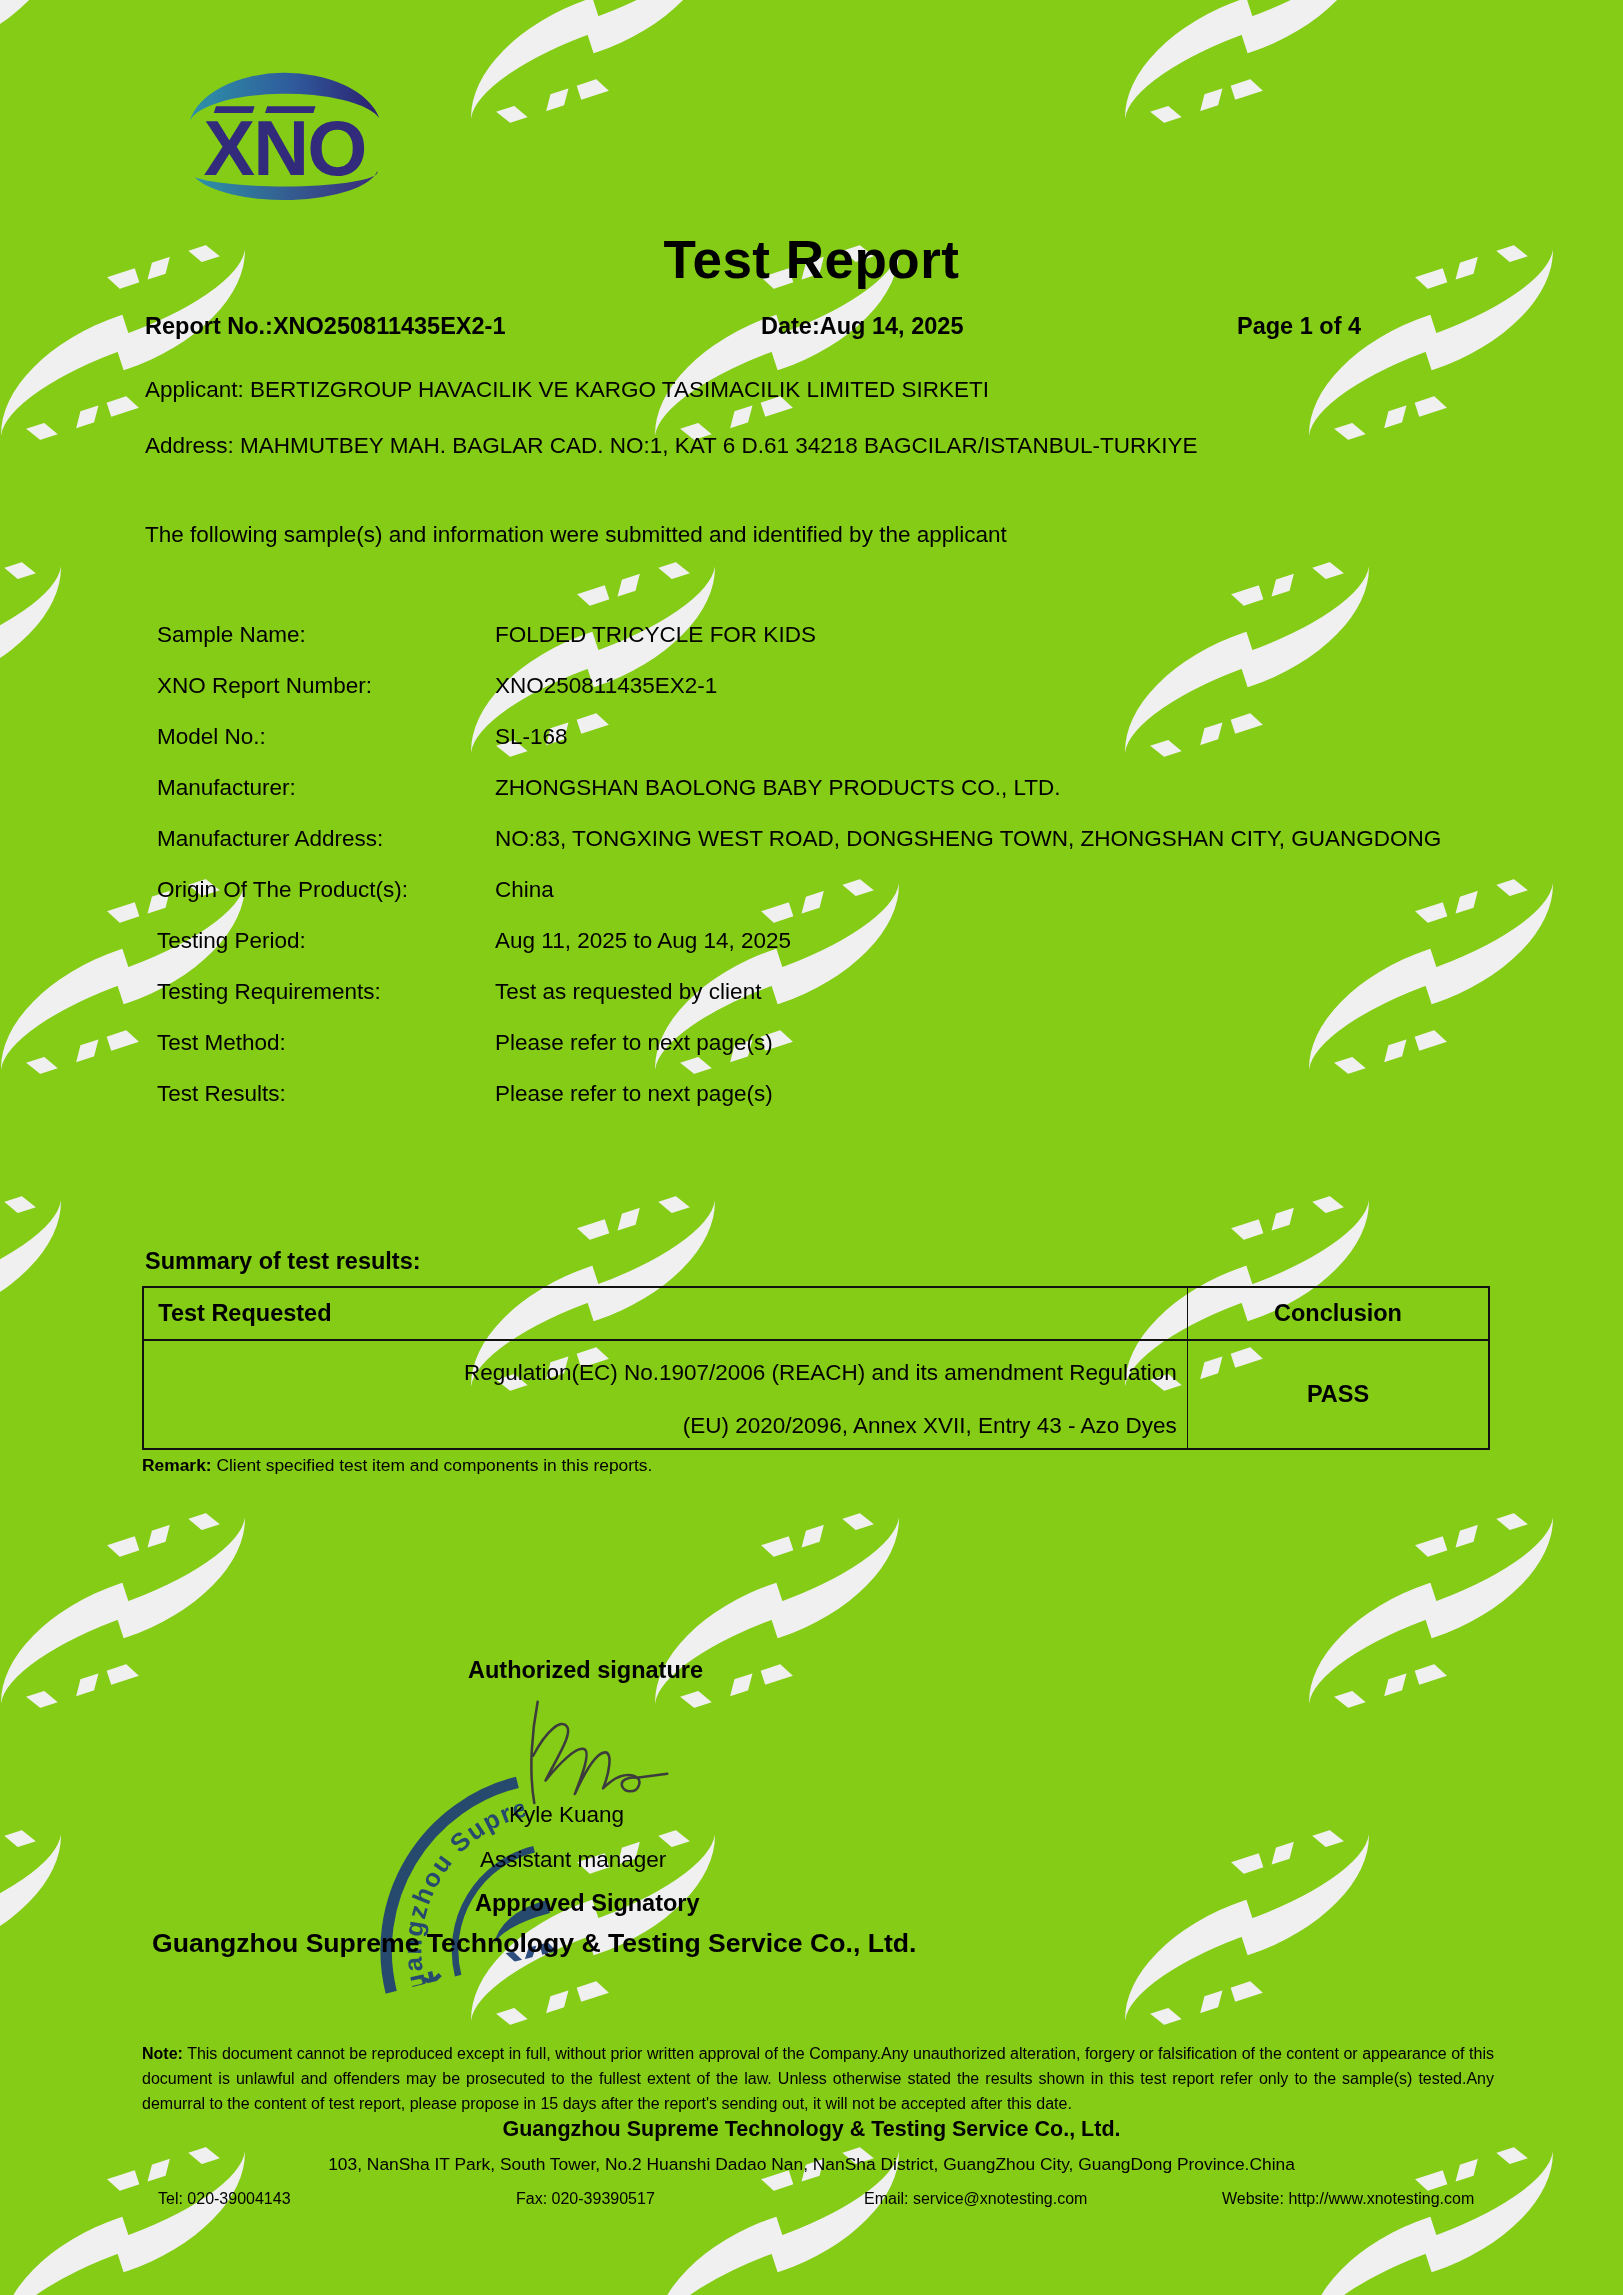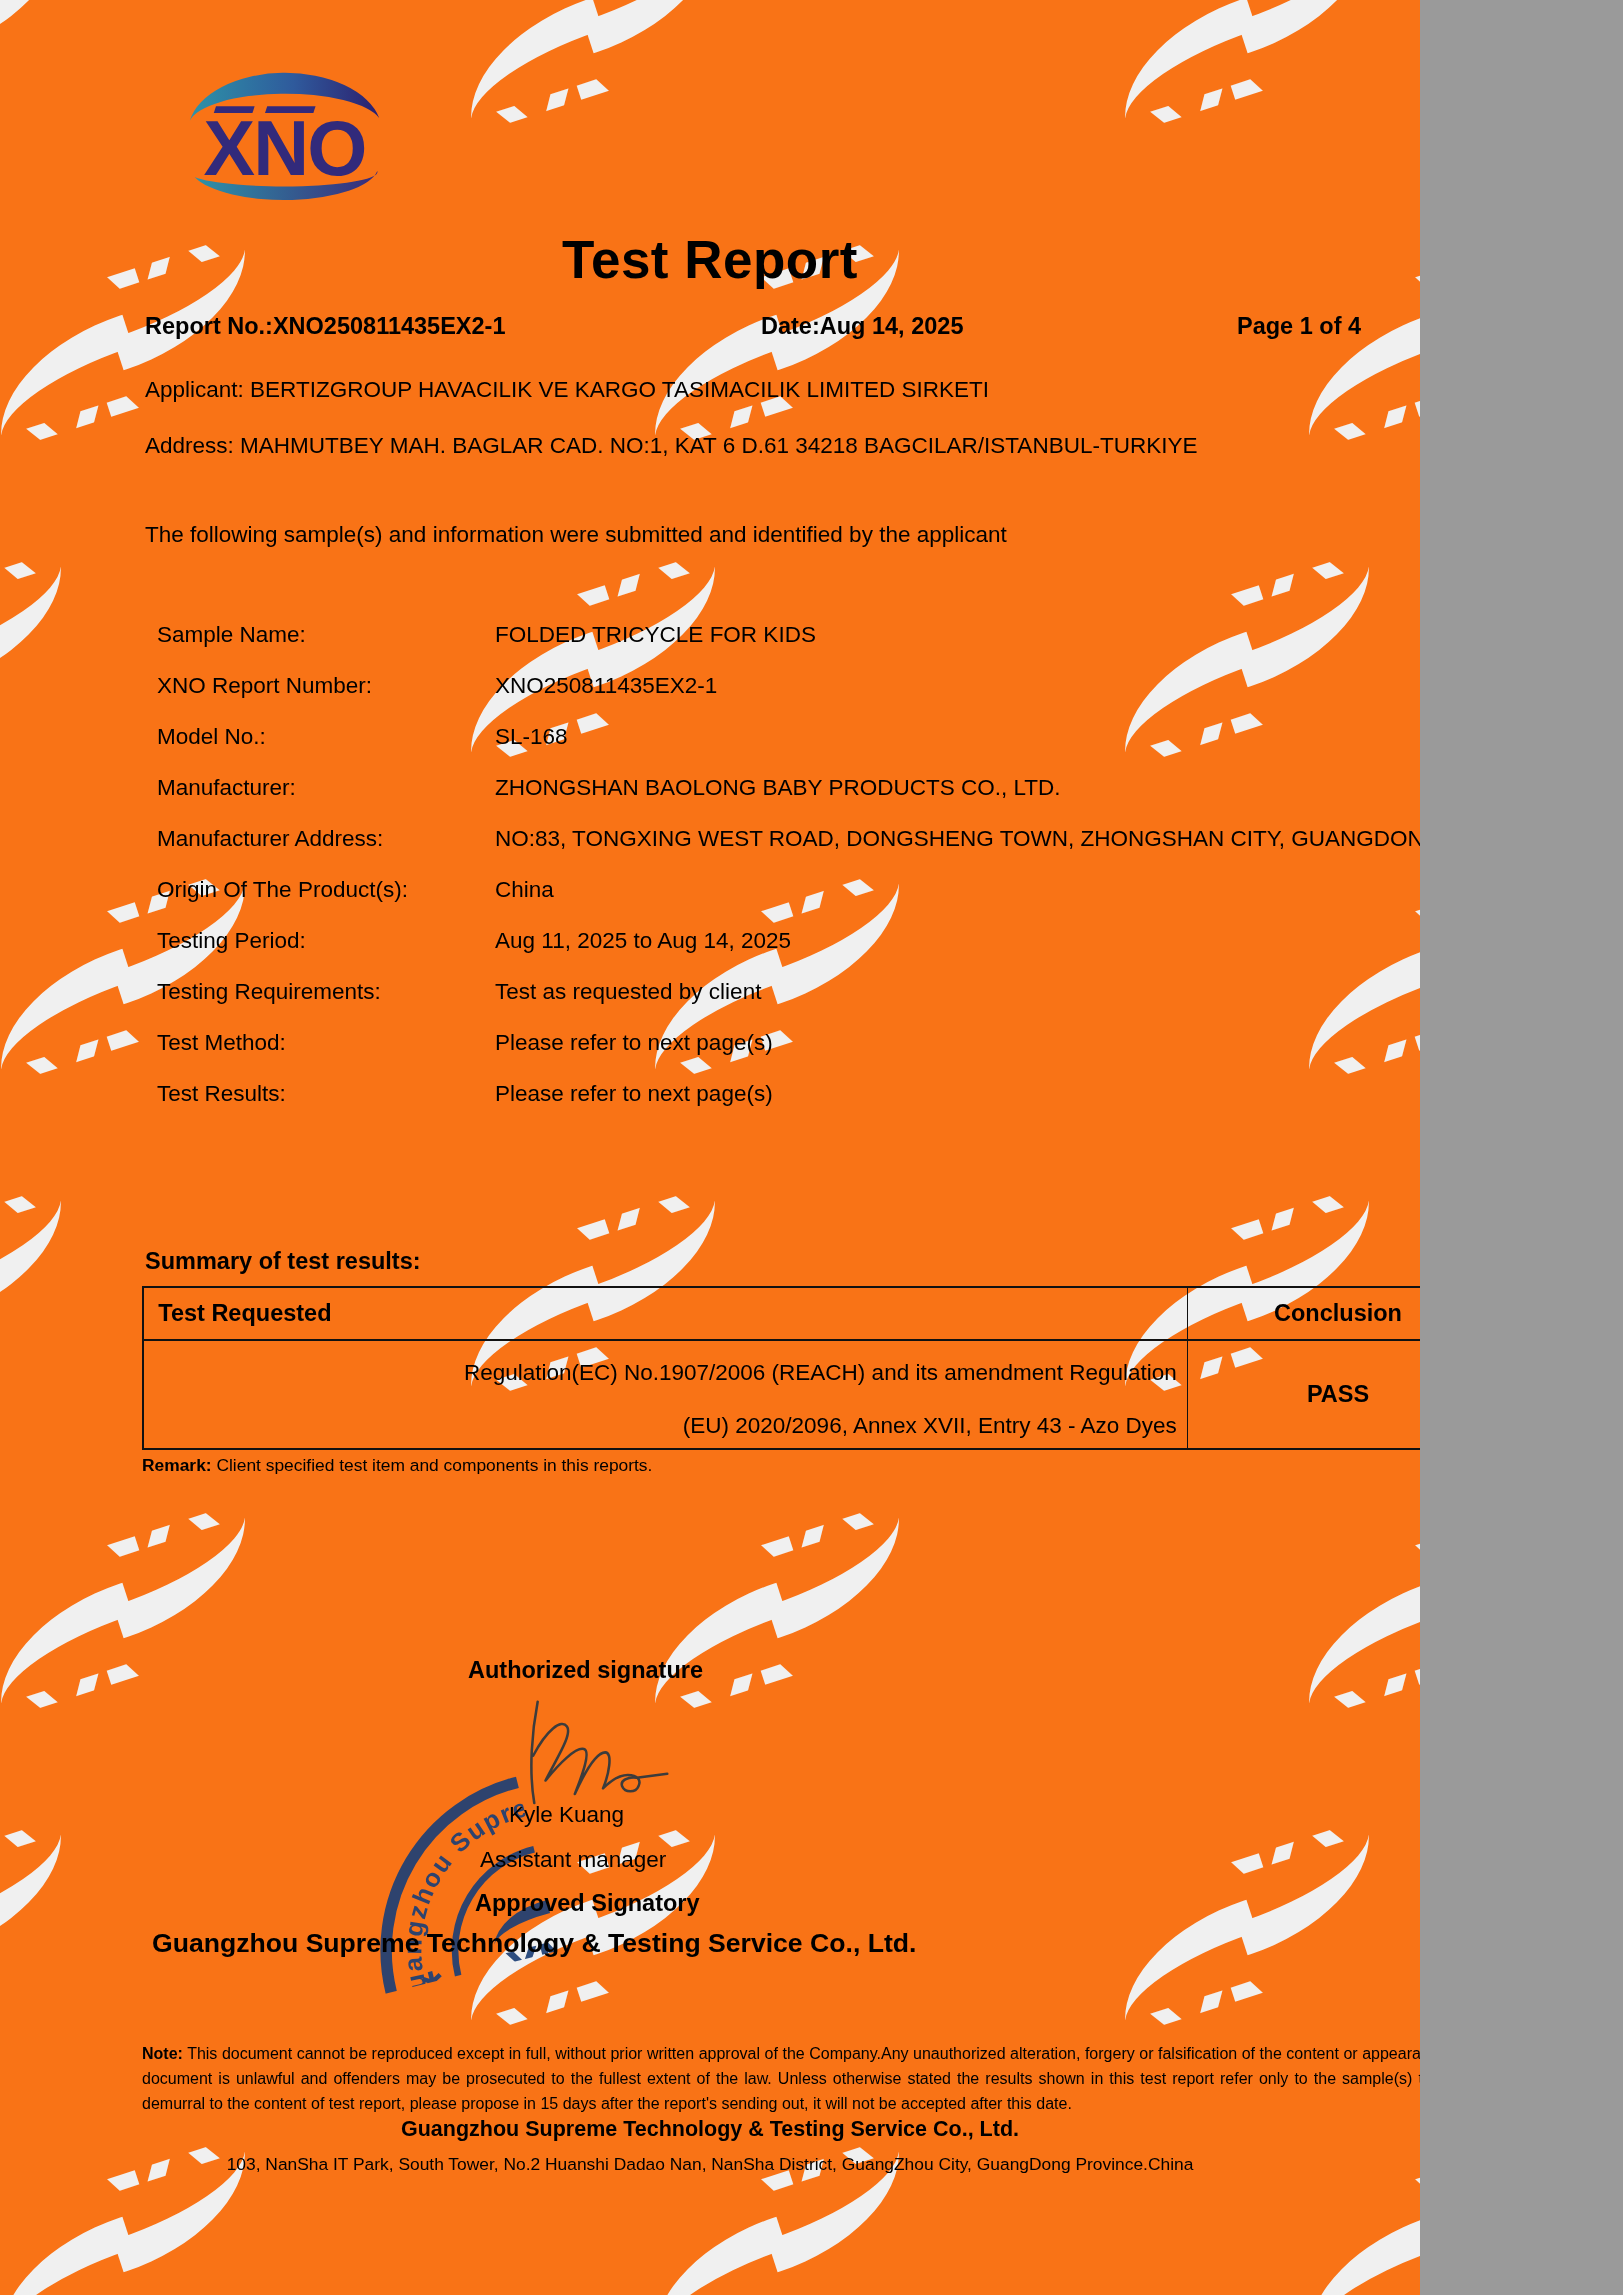--- a/index.html
+++ b/index.html
@@ -1,19 +1,19 @@
 <!DOCTYPE html>
 <html style="font-size:8.2px"><head>
 <meta charset="utf-8">
 <style>
   html,body{margin:0;padding:0;background:#9a9a9a;}
   .page{
     position:relative;
-    width:1420px;height:2295px;
-    background:#f97316;
+    width:1623px;height:2295px;
+    background:#84cc16;
     overflow:hidden;
     font-family:"Liberation Sans", sans-serif;
     color:#000;
   }
   
   .wm-layer{position:absolute;inset:0;z-index:0;pointer-events:none;}
   .wm{position:absolute;width:327px;height:235px;}
   
   .logo{position:absolute;left:183px;top:57px;width:203px;height:147px;z-index:2;}
   .doc-title{
@@ -353,15 +353,21 @@
   </svg>
   <svg class="seal seal-right" viewBox="-430 -430 860 860" aria-hidden="true">
     <use href="#sealSym"></use>
   </svg>
 
   <div class="note">
     <b>Note:</b><span> This document cannot be reproduced except in full, without prior written approval of the Company.Any unauthorized alteration, forgery or falsification of the content or appearance of this document is unlawful and offenders may be prosecuted to the fullest extent of the law. Unless otherwise stated the results shown in this test report refer only to the sample(s) tested.Any demurral to the content of test report, please propose in 15 days after the report's sending out, it will not be accepted after this date.</span>
   </div>
   <div class="footer-company">Guangzhou Supreme Technology &amp; Testing Service Co., Ltd.</div>
   <div class="footer-address">103, NanSha IT Park, South Tower, No.2 Huanshi Dadao Nan, NanSha District, GuangZhou City, GuangDong Province.China</div>
+  <div class="contacts">
+    <span class="contact-tel">Tel: 020-39004143</span>
+    <span class="contact-fax">Fax: 020-39390517</span>
+    <span class="contact-email">Email: service@xnotesting.com</span>
+    <span class="contact-web">Website: http://www.xnotesting.com</span>
+  </div>
 
 </div>
 
 
 </body></html>

